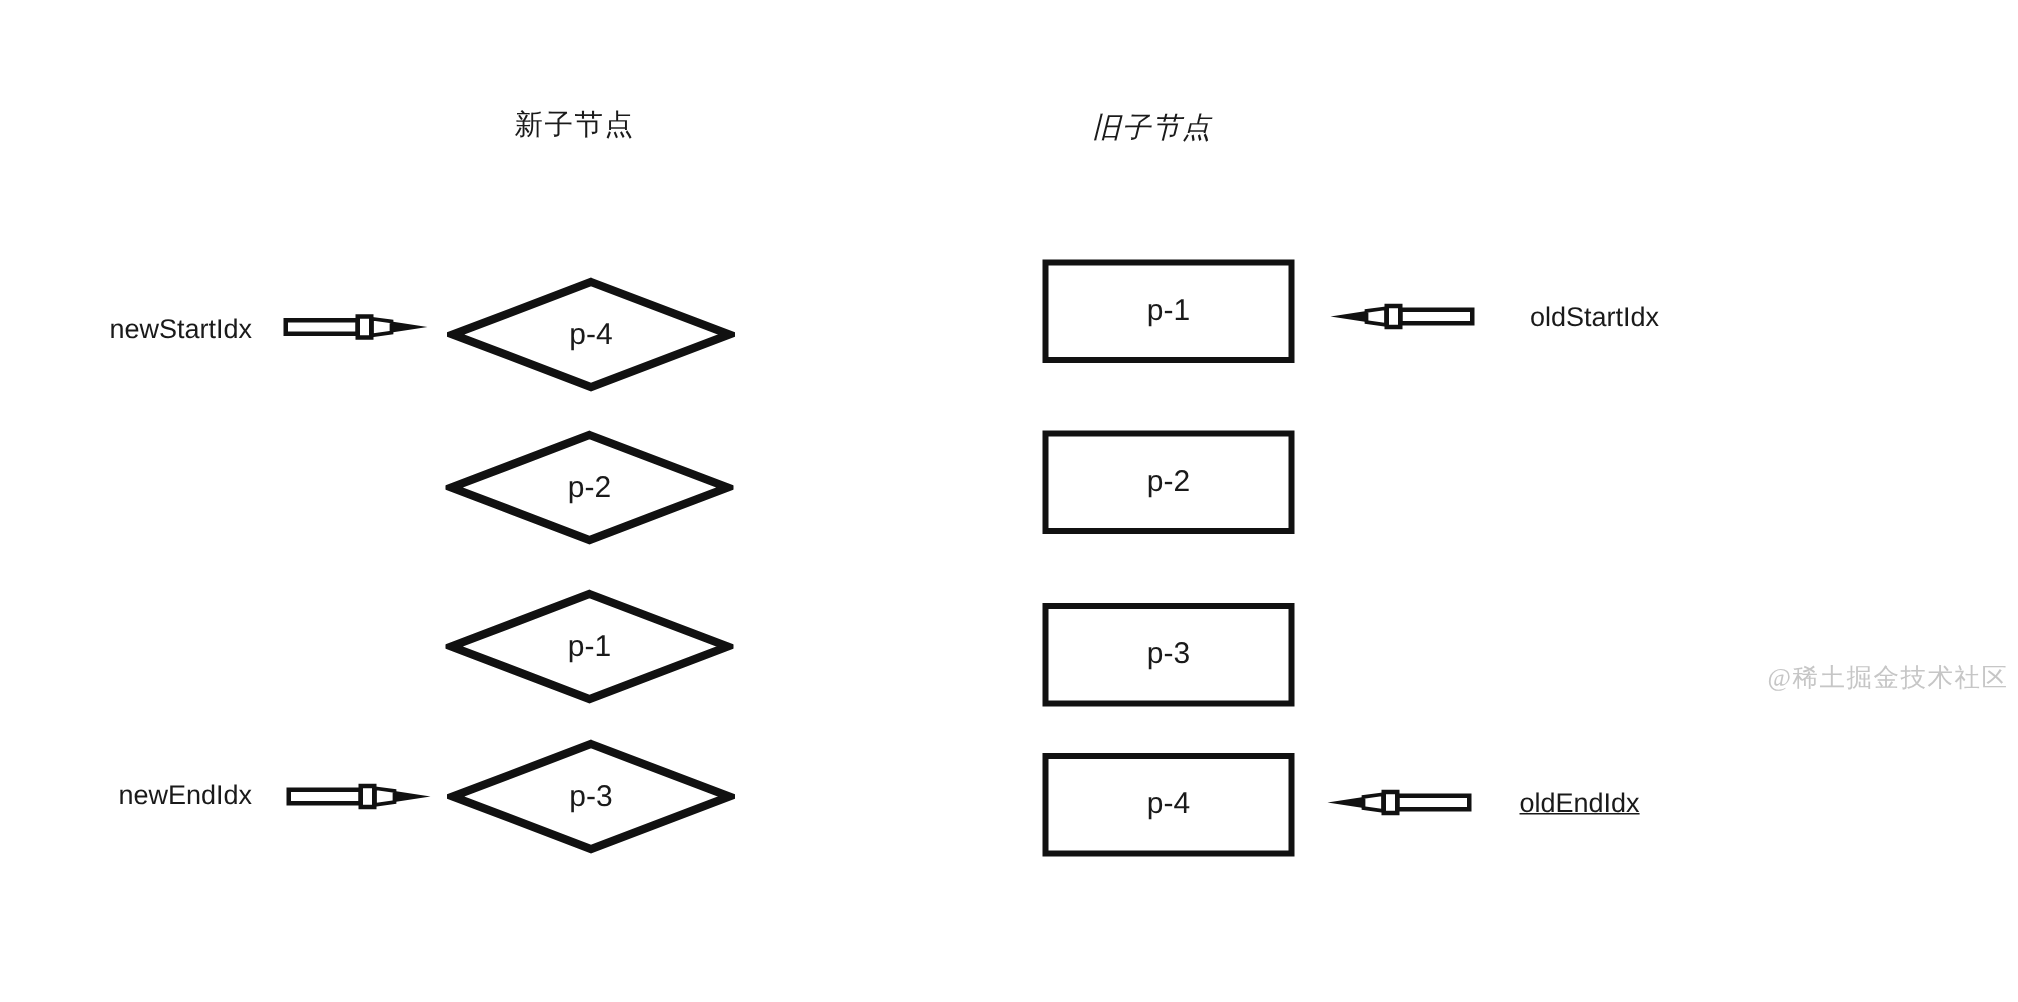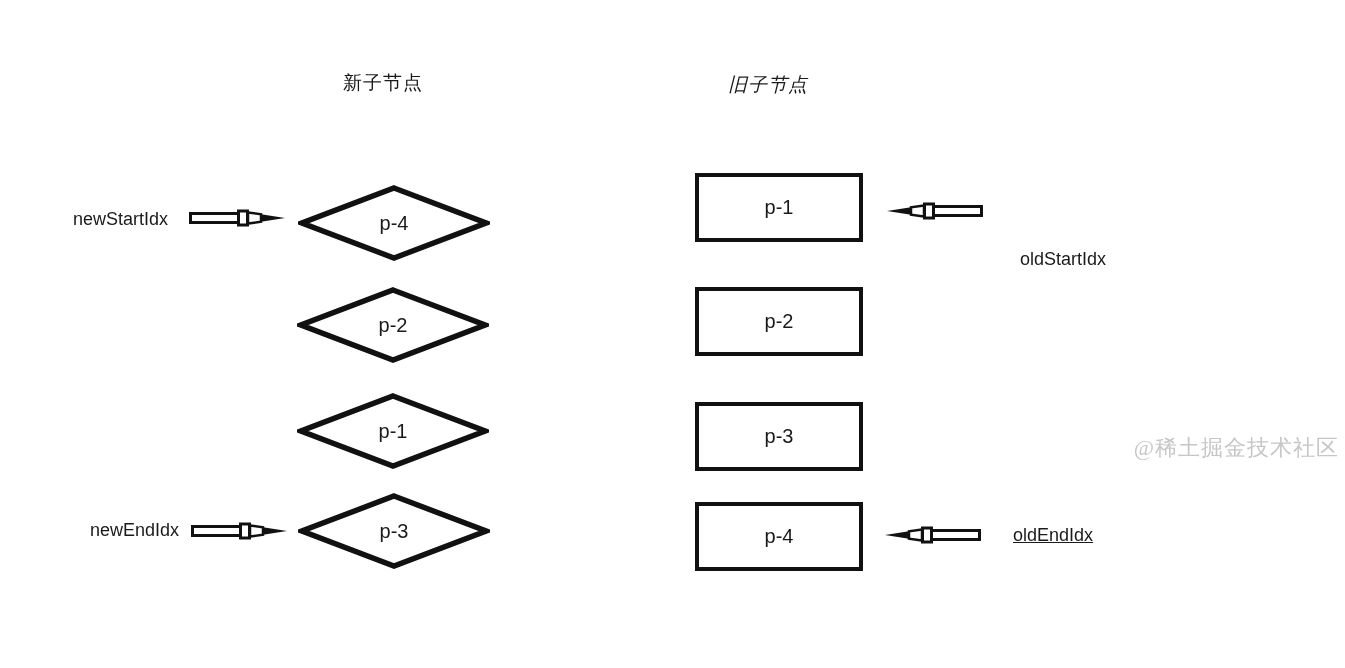--- a/index.html
+++ b/index.html
@@ -72,21 +72,21 @@
     position: absolute;
     width: 100px;
     height: 32px;
   }
   .pointer-arrow.flip svg { transform: scaleX(-1); }
 
   .watermark {
     position: absolute;
     right: 6px;
     bottom: 6px;
-    font-size: 22px;
+    font-size: 17px;
     color: #c6c6c6;
     font-family: "Liberation Serif", serif;
     letter-spacing: 1px;
     white-space: nowrap;
   }
 </style>
 </head>
 <body>
 
 <svg width="0" height="0" style="position:absolute">
@@ -132,22 +132,22 @@
       </svg>
     <div class="node-label">p-3</div>
   </div>
 
   <div class="rect-node" style="left:695px;top:173px;">p-1</div>
   <div class="rect-node" style="left:695px;top:287px;">p-2</div>
   <div class="rect-node" style="left:695px;top:402px;">p-3</div>
   <div class="rect-node" style="left:695px;top:502px;">p-4</div>
 
   <div class="pointer-label" style="left:73px;top:207px;">newStartIdx</div>
-  <div class="pointer-label" style="left:79px;top:518px;margin-left:11px;">newEndIdx</div>
-  <div class="pointer-label" style="left:1020px;top:199px;margin-top:48px;">oldStartIdx</div>
+  <div class="pointer-label" style="left:79px;top:518px;">newEndIdx</div>
+  <div class="pointer-label" style="left:1020px;top:199px;">oldStartIdx</div>
   <div class="pointer-label" style="left:1013px;top:523px;text-decoration:underline;">oldEndIdx</div>
 
   <div class="pointer-arrow" style="left:188px;top:202px;">
     <svg width="100" height="32" viewBox="0 0 100 32">
         <use href="#arrow-shape"></use>
       </svg>
   </div>
   <div class="pointer-arrow" style="left:190px;top:515px;">
     <svg width="100" height="32" viewBox="0 0 100 32">
         <use href="#arrow-shape"></use>

